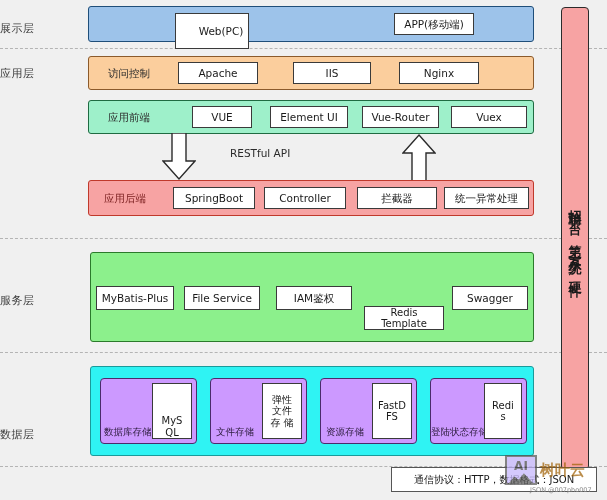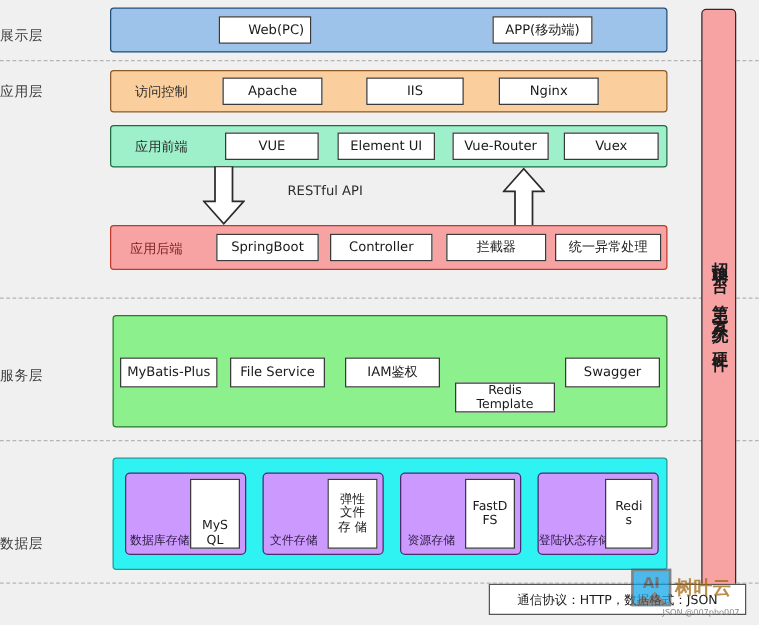--- a/index.html
+++ b/index.html
@@ -152,21 +152,21 @@
     left: 505px;
     top: 455px;
     display: flex;
     align-items: center;
     gap: 3px;
     opacity: 0.72;
     pointer-events: none;
   }
   #wm-badge {
     width: 32px; height: 30px;
-    background: #0ea5e9;
+    background: #c4b5fd;
     border: 2.5px solid #5a5a5a;
     position: relative;
     display: flex; align-items: flex-start; justify-content: center;
   }
   #wm-badge-text {
     font-size: 12px; font-weight: bold; color: #4a4a4a;
     line-height: 1; margin-top: 3px;
   }
   #wm-badge::after {
     content: "";
@@ -192,32 +192,32 @@
   <div class="divider" style="top:238px;"></div>
   <div class="divider" style="top:352px;"></div>
   <div class="divider" style="top:466px;"></div>
 
   <div class="layer-label" style="top:21px;">展示层</div>
   <div class="layer-label" style="top:66px;">应用层</div>
   <div class="layer-label" style="top:293px;">服务层</div>
   <div class="layer-label" style="top:427px;">数据层</div>
 
   <div class="band blue" style="left:88px; top:6px; width:446px; height:36px;"></div>
-  <div class="chip" style="left:175px; top:13px; width:74px; height:22px;padding-left:20px;">Web(PC)</div>
+  <div class="chip" style="left:175px; top:13px; width:74px; height:36px;padding-left:20px;">Web(PC)</div>
   <div class="chip" style="left:394px; top:13px; width:80px; height:22px;">APP(移动端)</div>
 
   <div class="band orange" style="left:88px; top:56px; width:446px; height:34px;"></div>
   <div class="band-caption" style="left:108px; top:67px;">访问控制</div>
   <div class="chip" style="left:178px; top:62px; width:80px; height:22px;">Apache</div>
   <div class="chip" style="left:293px; top:62px; width:78px; height:22px;">IIS</div>
   <div class="chip" style="left:399px; top:62px; width:80px; height:22px;">Nginx</div>
 
   <div class="band green" style="left:88px; top:100px; width:446px; height:34px;"></div>
   <div class="band-caption" style="left:108px; top:111px;">应用前端</div>
-  <div class="chip" style="left:180px; top:106px; width:75px; height:22px;">VUE</div>
+  <div class="chip" style="left:192px; top:106px; width:60px; height:22px;">VUE</div>
   <div class="chip" style="left:270px; top:106px; width:78px; height:22px;">Element UI</div>
   <div class="chip" style="left:362px; top:106px; width:77px; height:22px;">Vue-Router</div>
   <div class="chip" style="left:451px; top:106px; width:76px; height:22px;">Vuex</div>
 
   <svg class="arrow" style="left:162px; top:133px;" width="34" height="48">
     <polygon points="10,0 24,0 24,28 33,28 17,46 1,28 10,28" fill="#ffffff" stroke="#2b2b2b" stroke-width="1.4"></polygon>
   </svg>
   <svg class="arrow" style="left:402px; top:133px;" width="34" height="48">
     <polygon points="17,2 33,20 24,20 24,48 10,48 10,20 1,20" fill="#ffffff" stroke="#2b2b2b" stroke-width="1.4"></polygon>
   </svg>

